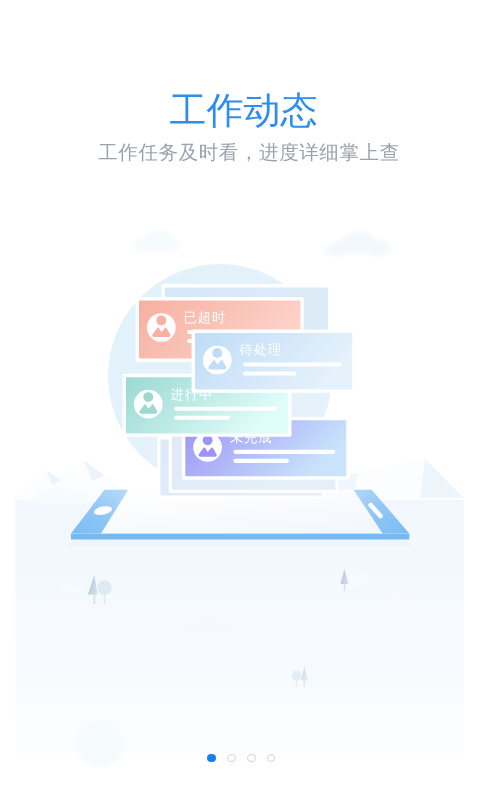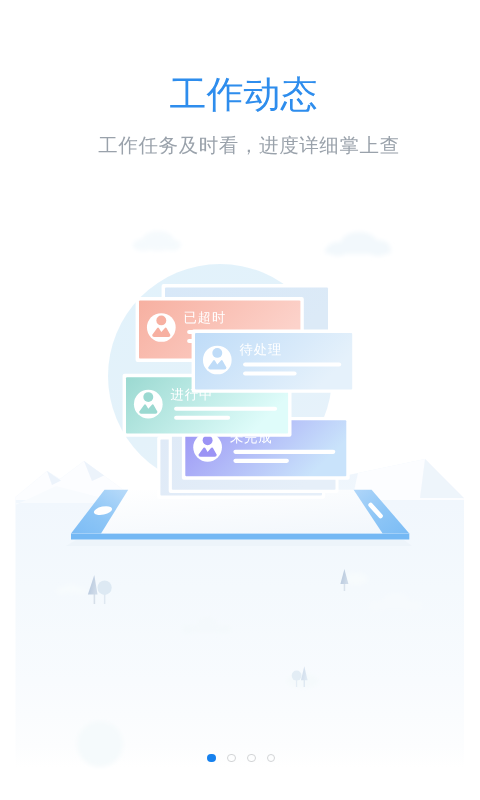--- a/index.html
+++ b/index.html
@@ -2,23 +2,23 @@
 <html><head>
 <meta charset="utf-8">
 <title>Onboarding</title>
 <style>
   html,body{margin:0;padding:0;}
   body{width:480px;height:800px;overflow:hidden;
        font-family:"Liberation Sans","DejaVu Sans",sans-serif;
        background:#ffffff;}
   .screen{position:relative;width:480px;height:800px;overflow:hidden;
           background:#ffffff;}
-  .title{position:absolute;left:7px;right:0;top:75px;text-align:center;
+  .title{position:absolute;left:7px;right:0;top:91px;text-align:center;
          font-size:37px;line-height:40px;color:#2e8ded;letter-spacing:0px;}
-  .subtitle{position:absolute;left:18px;right:0;top:133px;text-align:center;
+  .subtitle{position:absolute;left:18px;right:0;top:140px;text-align:center;
             font-size:19.5px;line-height:24px;color:#9aa2ab;letter-spacing:0.6px;}
   .art{position:absolute;left:0;top:0;width:480px;height:800px;}
   .dots{position:absolute;left:2.7px;right:0;top:753.5px;display:flex;justify-content:center;align-items:center;gap:11.4px;}
   .dot{width:8.5px;height:8.5px;border-radius:50%;box-sizing:border-box;}
   .dot.on{background:#1681ee;}
   .dot.off{border:1.3px solid #d2d4d6;background:transparent;}
 </style>
 </head>
 <body>
 

